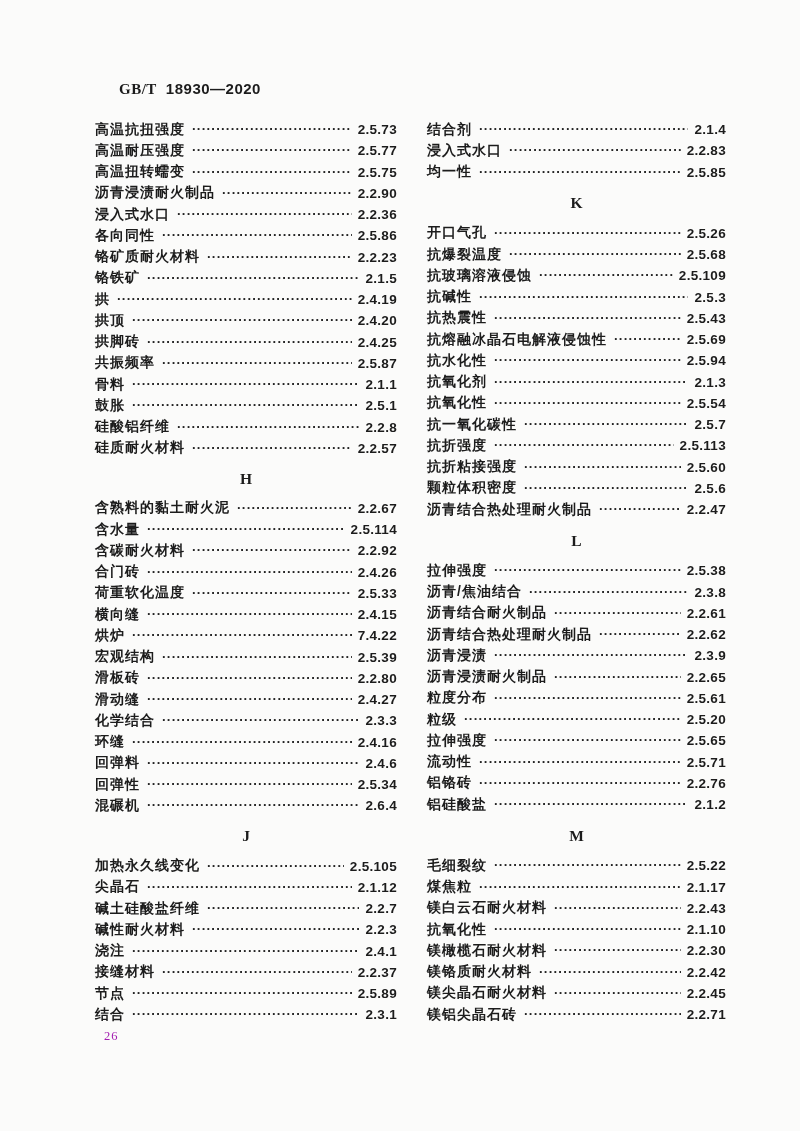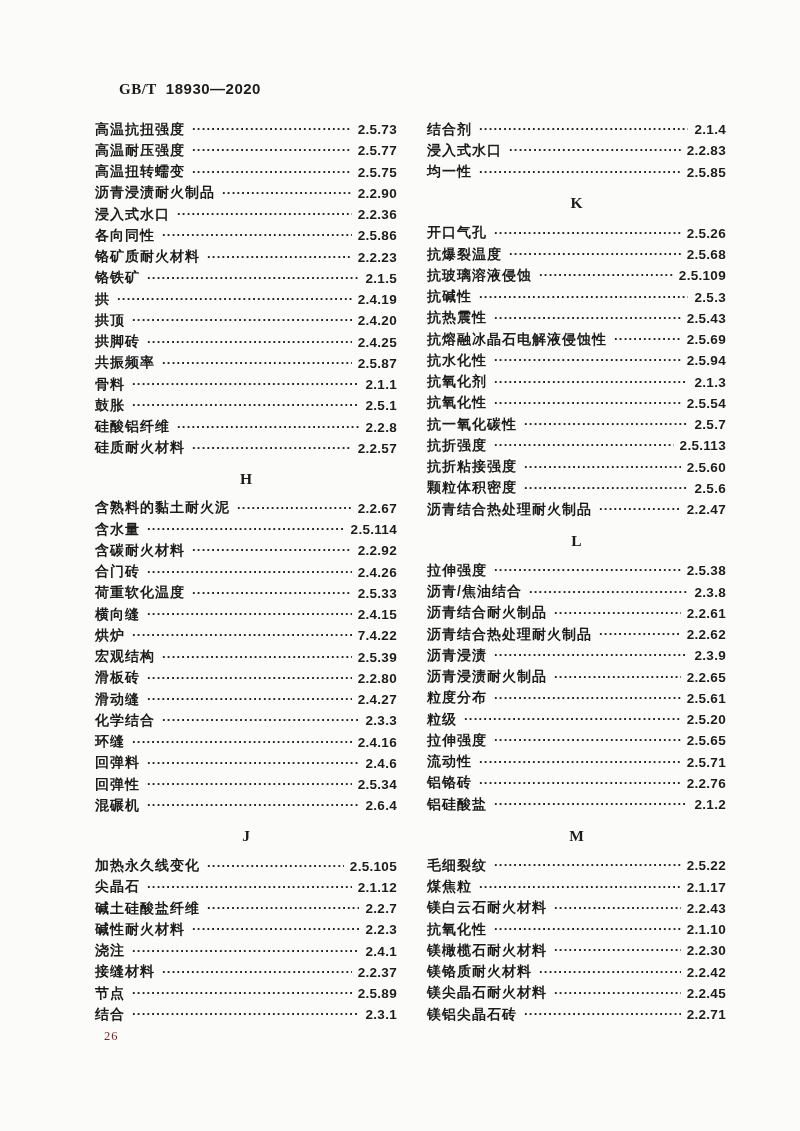--- a/index.html
+++ b/index.html
@@ -88,21 +88,21 @@
     line-height: 21.25px;
   }
   .col-left  .heading { margin: 8.8px 0; }
   .col-right .heading { margin: 9.4px 0; }
   .page-number {
     position: absolute;
     left: 104px;
     top: 1029px;
     font-family: "Liberation Serif", "DejaVu Serif", serif;
     font-size: 12.5px;
-    color: #7f1d1d;
+    color: #a21caf;
     letter-spacing: 1px;
   }
 </style>
 </head>
 <body>
 
 <div class="page">
 
   <div class="doc-code">
     <span class="code-prefix">GB/T</span><span class="code-num">18930—2020</span>

